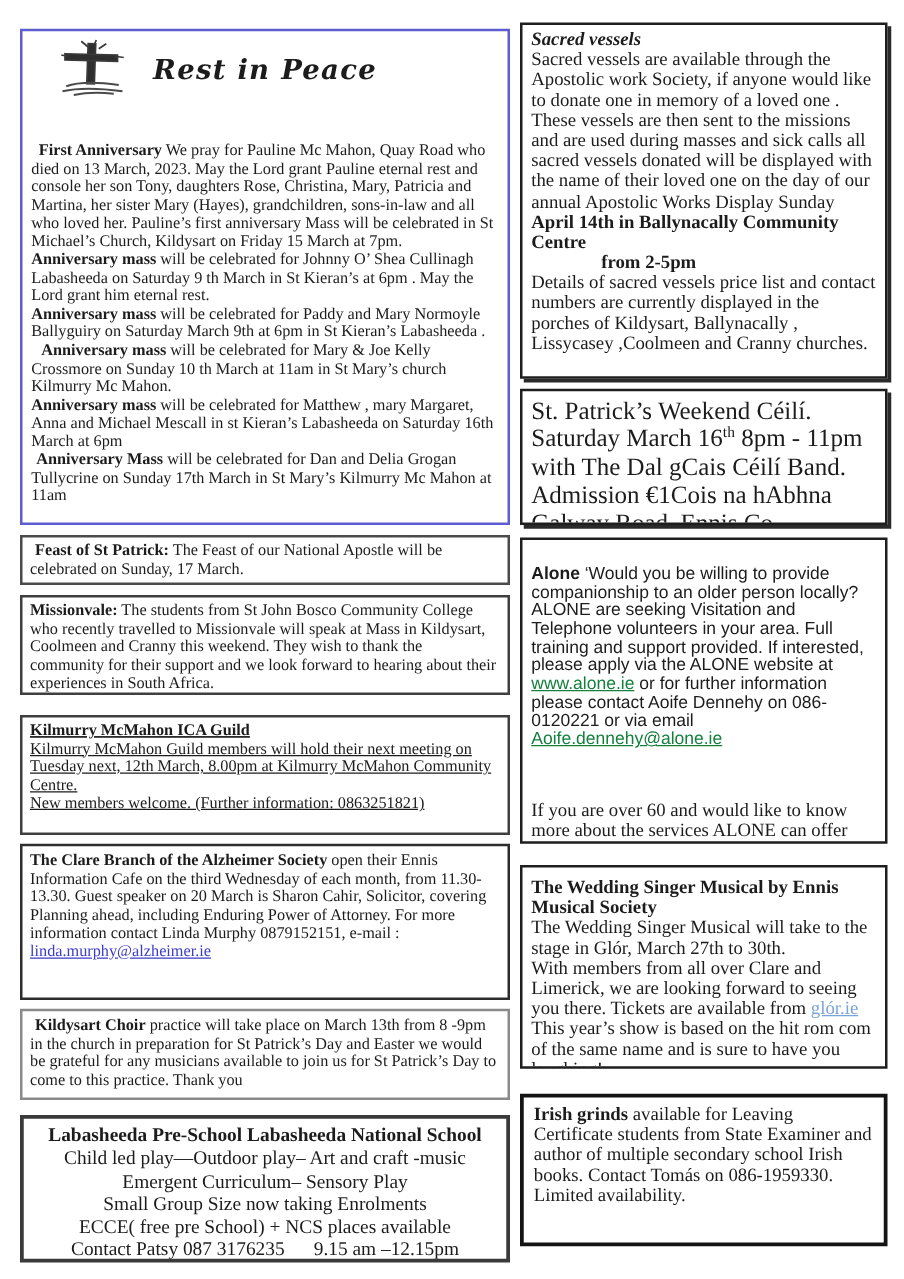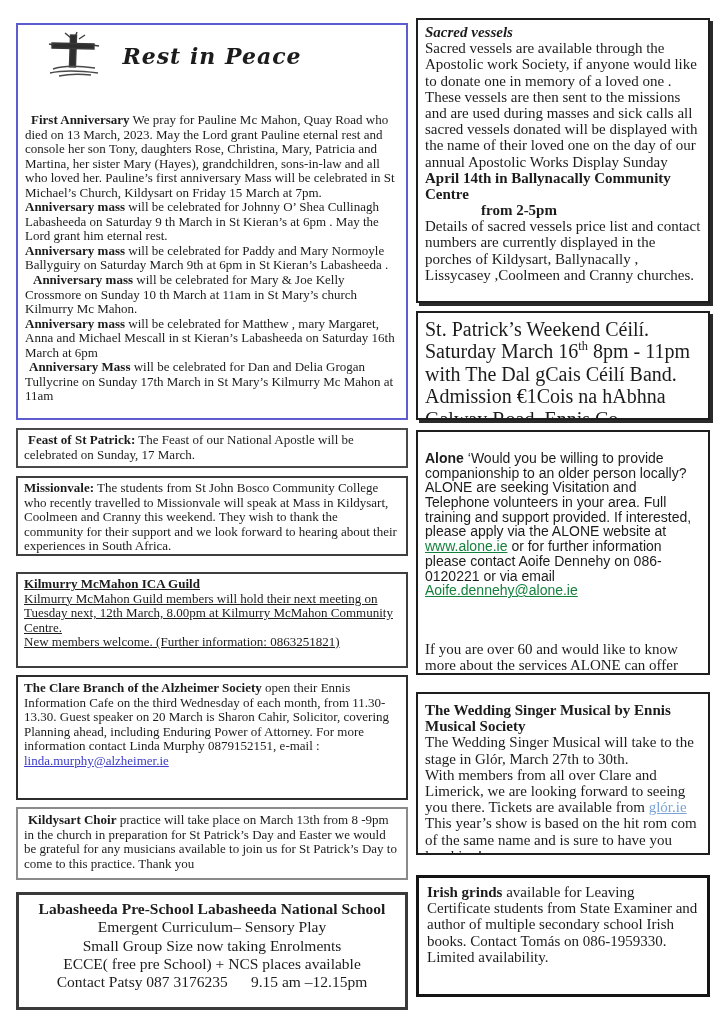--- a/index.html
+++ b/index.html
@@ -105,20 +105,21 @@
     <div class="box box-alz ltext">
       <p><span class="b">The Clare Branch of the Alzheimer Society</span><span> open their Ennis Information Cafe on the third Wednesday of each month, from 11.30-13.30. Guest speaker on 20 March is Sharon Cahir, Solicitor, covering Planning ahead, including Enduring Power of Attorney. For more information contact Linda Murphy 0879152151, e-mail : </span><a href="#" class="lnk">linda.murphy@alzheimer.ie</a></p>
     </div>
 
     <div class="box box-choir ltext">
       <p class="ti4"><span class="b">Kildysart Choir</span><span> practice will  take place on March 13th from 8 -9pm in the church   in preparation for   St Patrick’s Day and Easter  we would be grateful for any musicians available to join us  for St Patrick’s Day  to come to this practice.   Thank you</span></p>
     </div>
 
     <div class="box box-pre">
       <p class="pre-title">Labasheeda  Pre-School  Labasheeda National  School</p>
+      <p>Child led play—Outdoor play– Art and craft  -music</p>
       <p>Emergent Curriculum– Sensory Play</p>
       <p>Small Group Size  now taking  Enrolments</p>
       <p>ECCE( free pre School) + NCS  places available</p>
       <p>Contact Patsy  087 3176235&nbsp;&nbsp;&nbsp;&nbsp;&nbsp;&nbsp;9.15 am –12.15pm</p>
     </div>
 
   </div>
 
   <div class="col col-right">
 

